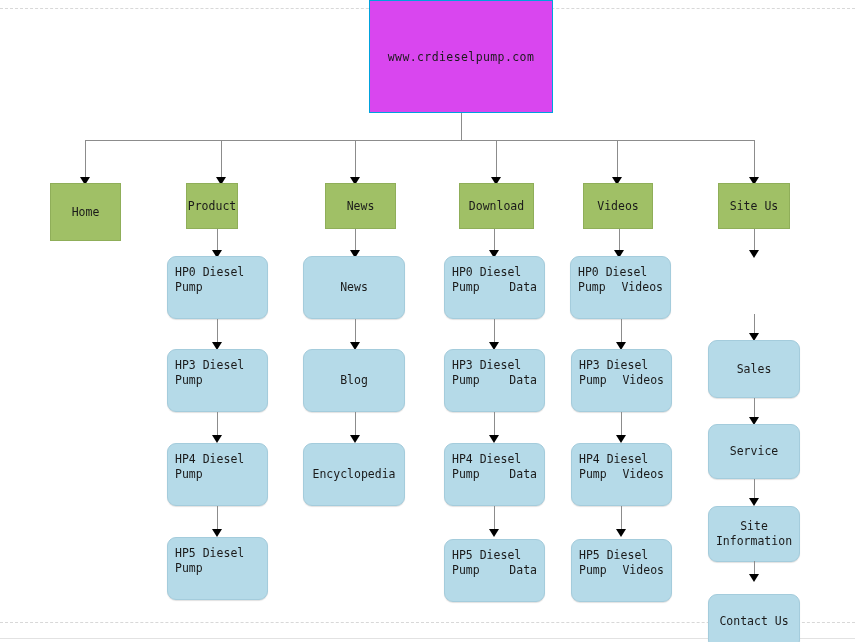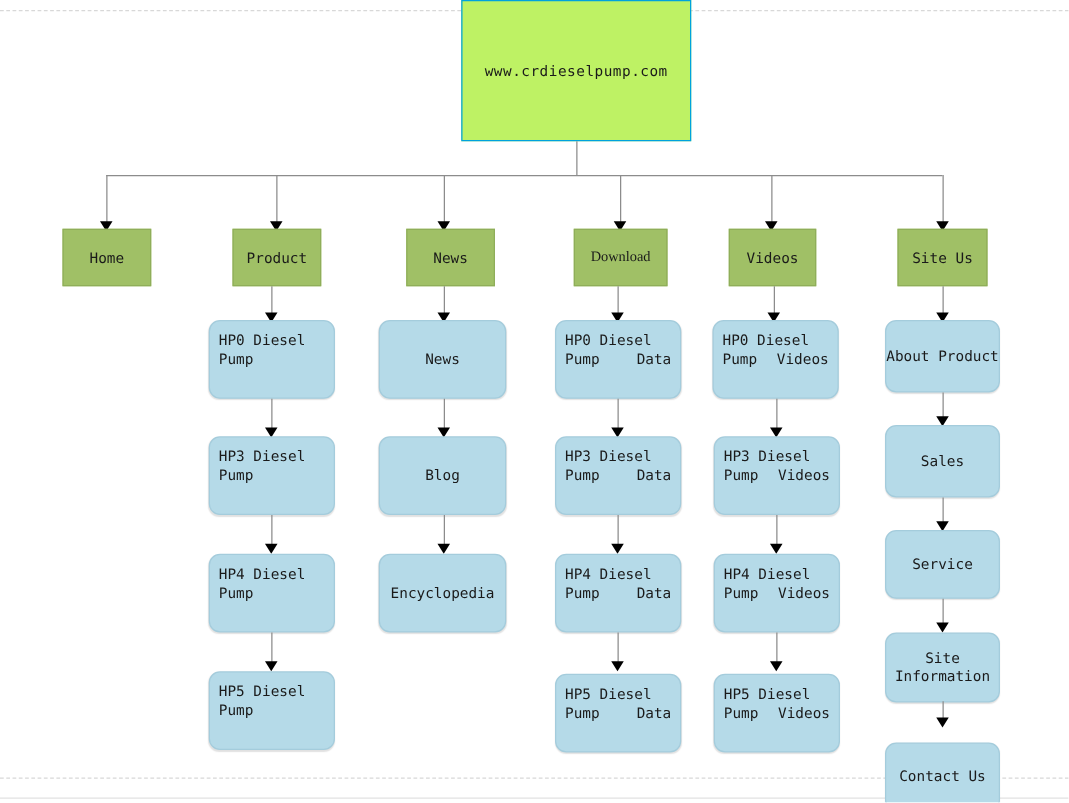--- a/index.html
+++ b/index.html
@@ -57,21 +57,21 @@
   
   .node {
     position: absolute;
     box-sizing: border-box;
     display: flex;
     align-items: center;
     color: #1a1a1a;
   }
 
   .node-root {
-    background: #bef264;
+    background: #d946ef;
     border: 1px solid #00a2dd;
     justify-content: center;
     font-size: 11.5px;
     letter-spacing: 0.4px;
   }
 
   .node-section {
     background: #a0c066;
     border: 1px solid #8fae59;
     justify-content: center;
@@ -137,33 +137,33 @@
 
   <div class="vline" style="left:496px; top:140px; height:38px;"></div>
   <div class="arrow-down" style="left:491px; top:177px;"></div>
 
   <div class="vline" style="left:617px; top:140px; height:38px;"></div>
   <div class="arrow-down" style="left:612px; top:177px;"></div>
 
   <div class="vline" style="left:754px; top:140px; height:38px;"></div>
   <div class="arrow-down" style="left:749px; top:177px;"></div>
 
-  <div class="node node-section" style="left:50px; top:183px; width:71px; height:46px;">
+  <div class="node node-section" style="left:50px; top:183px; width:71px; height:58px;">
     <span>Home</span>
   </div>
 
-  <div class="node node-section" style="left:186px; top:183px; width:71px; height:46px;text-align:right;">
+  <div class="node node-section" style="left:186px; top:183px; width:52px; height:46px;text-align:right;">
     <span>Product</span>
   </div>
 
   <div class="node node-section" style="left:325px; top:183px; width:71px; height:46px;">
     <span>News</span>
   </div>
 
-  <div class="node node-section" style="left:459px; top:183px; width:75px; height:46px;font-family:Liberation Serif, serif;">
+  <div class="node node-section" style="left:459px; top:183px; width:75px; height:46px;">
     <span>Download</span>
   </div>
 
   <div class="node node-section" style="left:583px; top:183px; width:70px; height:46px;">
     <span>Videos</span>
   </div>
 
   <div class="node node-section" style="left:718px; top:183px; width:72px; height:46px;">
     <span>Site Us</span>
   </div>
@@ -253,23 +253,20 @@
   </div>
 
   <div class="vline" style="left:621px; top:506px; height:24px;"></div>
   <div class="arrow-down" style="left:616px; top:529px;"></div>
   <div class="node node-leaf justify" style="left:571px; top:539px; width:101px; height:63px;">
     <span class="txt"><span>HP5 Diesel</span><br><span>Pump Videos</span></span>
   </div>
 
   <div class="vline" style="left:754px; top:229px; height:22px;"></div>
   <div class="arrow-down" style="left:749px; top:250px;"></div>
-  <div class="node node-leaf center" style="left:708px; top:256px; width:92px; height:58px;">
-    <span class="txt">About Product</span>
-  </div>
 
   <div class="vline" style="left:754px; top:314px; height:20px;"></div>
   <div class="arrow-down" style="left:749px; top:333px;"></div>
   <div class="node node-leaf center" style="left:708px; top:340px; width:92px; height:58px;">
     <span class="txt">Sales</span>
   </div>
 
   <div class="vline" style="left:754px; top:398px; height:20px;"></div>
   <div class="arrow-down" style="left:749px; top:417px;"></div>
   <div class="node node-leaf center" style="left:708px; top:424px; width:92px; height:55px;">

